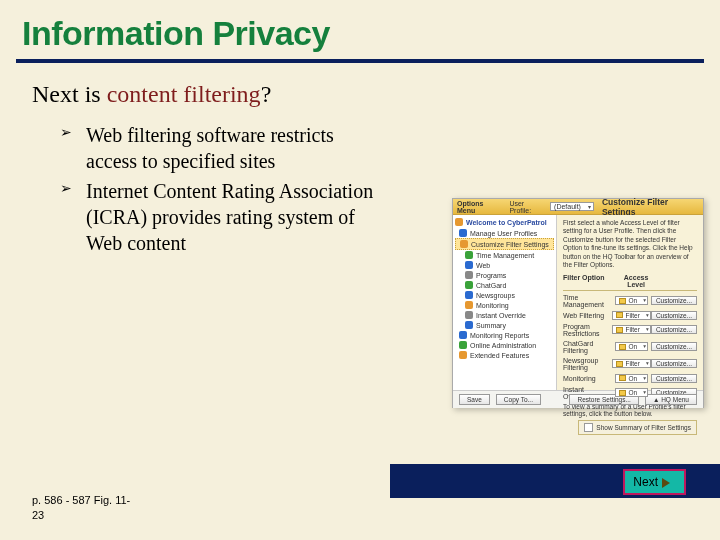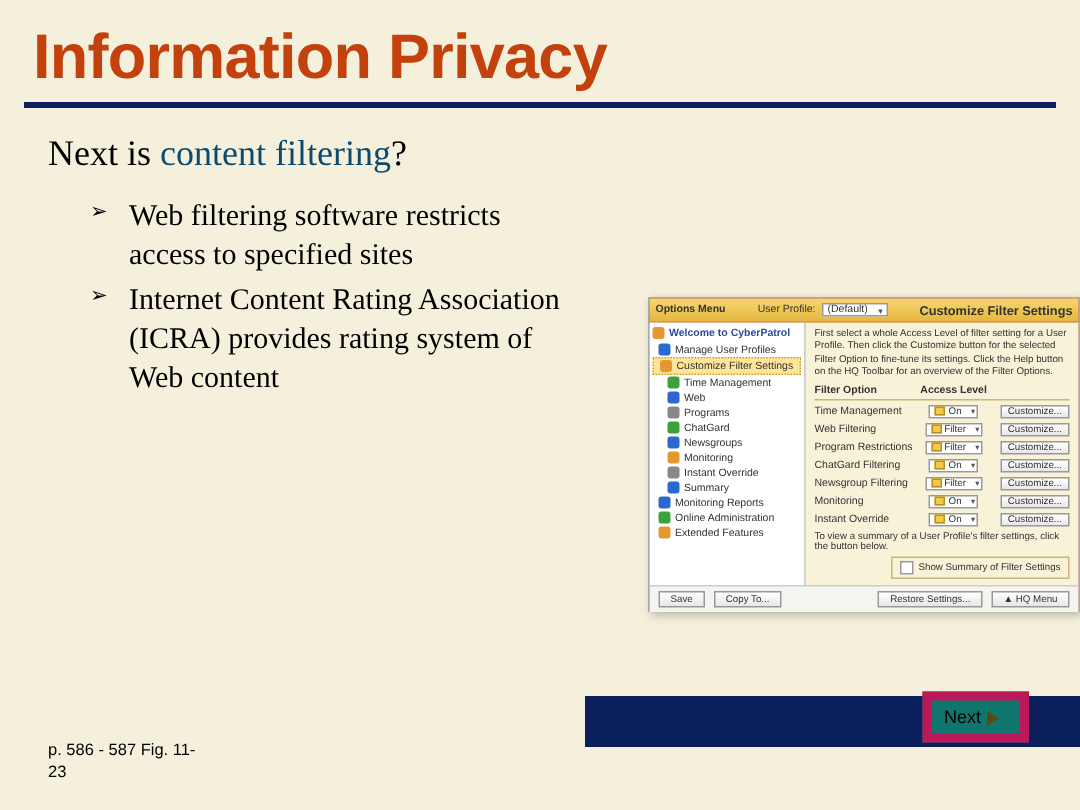--- a/index.html
+++ b/index.html
@@ -7,36 +7,36 @@
     width: 720px;
     height: 540px;
     background: #f5f0dc;
     font-family: Georgia, "Times New Roman", serif;
     position: relative;
     overflow: hidden;
   }
   .title {
     font-family: Arial, Helvetica, sans-serif;
     font-weight: 900;
-    font-size: 42px;
-    color: #c2410c;
+    font-size: 34px;
+    color: #15803d;
     padding: 14px 0 6px 22px;
     letter-spacing: -0.5px;
   }
   .rule {
     height: 4px;
     background: #0a1f5c;
     margin: 0 16px 18px 16px;
   }
   .question {
     font-size: 24px;
     color: #000;
     padding: 0 0 14px 32px;
   }
-  .question .hl { color: #0c4a6e; }
+  .question .hl { color: #7f1d1d; }
   .bullets {
     list-style: none;
     padding-left: 60px;
     max-width: 660px;
   }
   .bullets li {
     position: relative;
     font-size: 20px;
     line-height: 1.3;
     color: #000;
@@ -66,45 +66,45 @@
     right: 0;
     bottom: 42px;
     width: 330px;
     height: 34px;
     background: #0a1f5c;
   }
   .next-btn {
     position: absolute;
     right: 34px;
     bottom: 45px;
-    background: #0f766e;
-    border: 6px solid #be185d;
+    background: #14b8a6;
+    border: 2px solid #be185d;
     font-size: 12px;
     padding: 4px 14px 4px 8px;
     font-family: Arial, sans-serif;
     cursor: pointer;
   }
   .next-btn .tri {
     display: inline-block;
     width: 0; height: 0;
     border-top: 5px solid transparent;
     border-bottom: 5px solid transparent;
     border-left: 8px solid #5a4a10;
     margin-left: 4px;
     vertical-align: middle;
   }
 
   
   .app {
     position: absolute;
-    right: 0;
+    right: 16px;
     top: 198px;
-    width: 288px;
+    width: 252px;
     height: 210px;
-    background: #c2410c;
+    background: #14b8a6;
     border: 1px solid #aaa;
     font-family: Tahoma, Arial, sans-serif;
     font-size: 7px;
     color: #333;
     box-shadow: 2px 2px 6px rgba(0,0,0,0.25);
   }
   .app-bar {
     height: 16px;
     background: linear-gradient(#f6d673,#e6b83e);
     border-bottom: 1px solid #caa23a;

